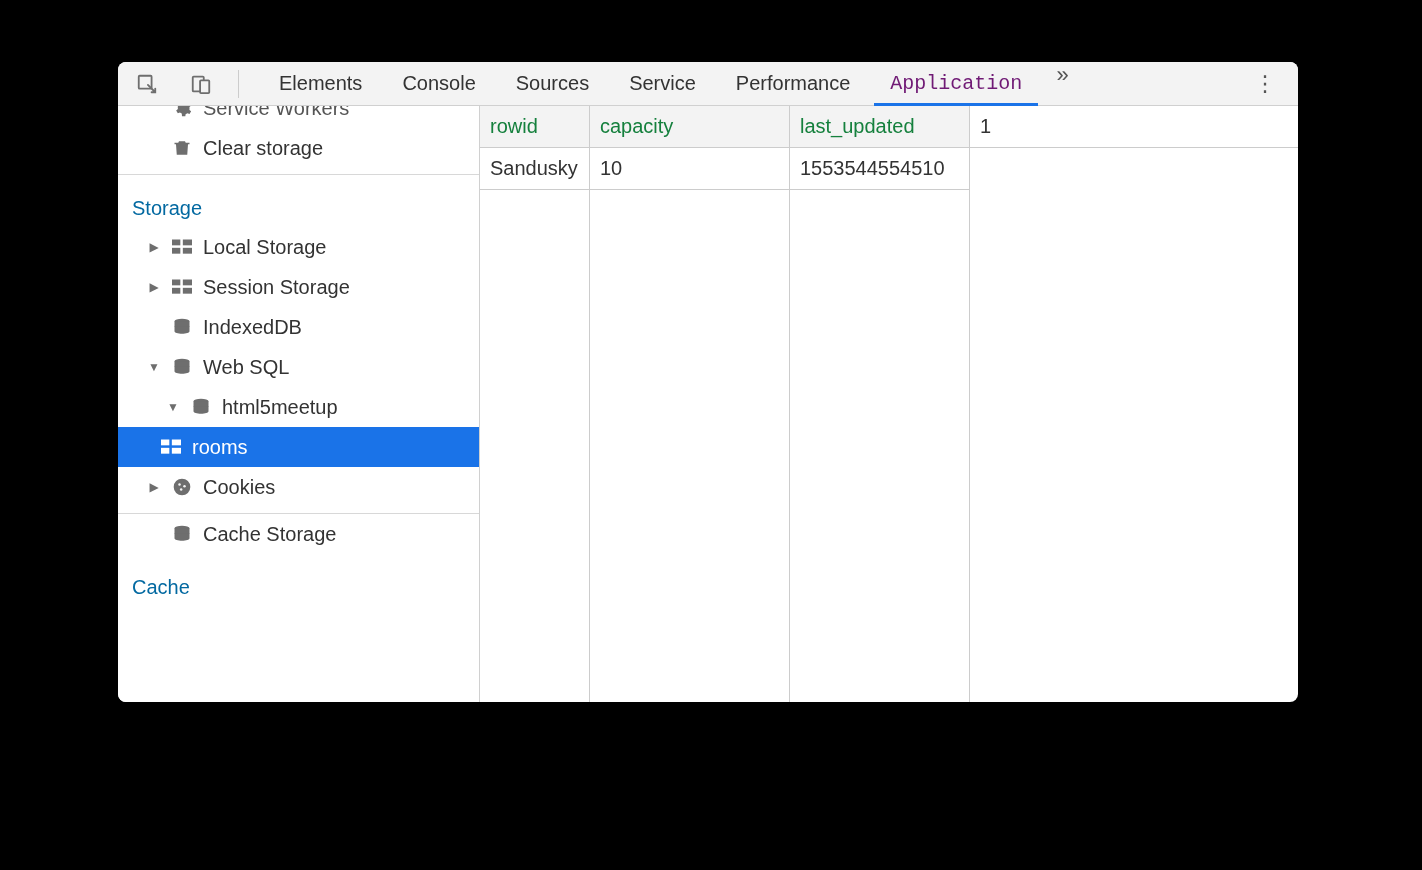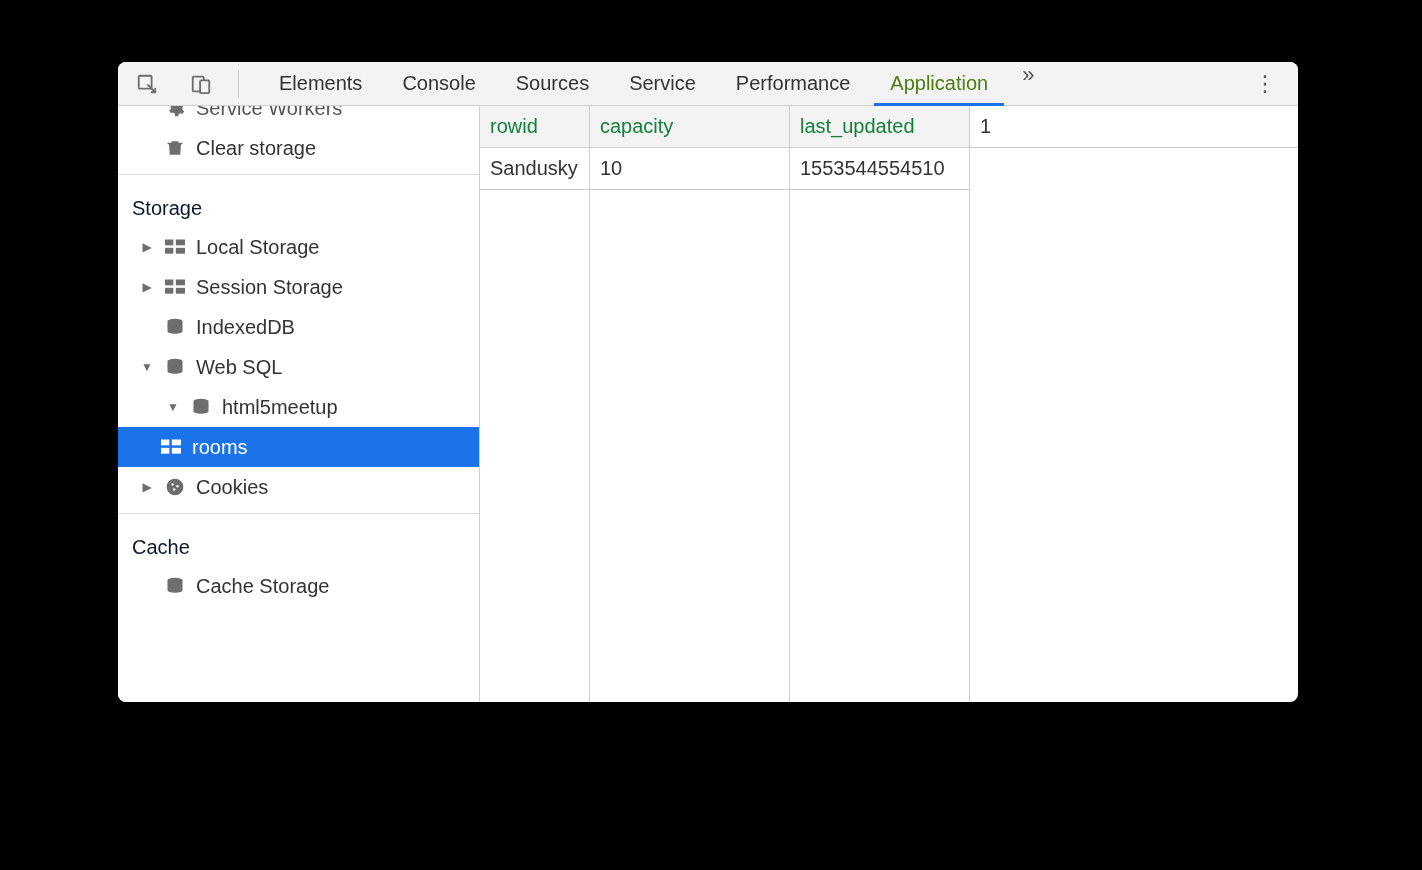--- a/index.html
+++ b/index.html
@@ -82,21 +82,22 @@
   .tab {
     padding: 0 20px;
     display: flex;
     align-items: center;
     font-size: 20px;
     color: #333;
     cursor: pointer;
     position: relative;
   }
   .tab.active {
-    color: #4d7c0f;
+    color: #701a75;
+    font-family: Liberation Mono, monospace;
   }
   .tab.active::after {
     content: "";
     position: absolute;
     left: 4px; right: 4px; bottom: -1px;
     height: 3px;
     background: #1a73e8;
   }
   .chevrons { color:#555; padding:0 14px; font-size:22px; }
   .menu-dots {
@@ -126,39 +127,39 @@
     display: flex;
     align-items: center;
     height: 40px;
     padding-left: 42px;
     color: #333;
     cursor: default;
     gap: 10px;
   }
   .sb-row.section {
     padding-left: 14px;
-    color: #0f172a;
+    color: #0369a1;
     height: 38px;
     margin-top: 14px;
   }
   .sb-row .icon {
     width: 22px;
     display: inline-flex;
     justify-content: center;
     color: #6e6e6e;
     flex-shrink: 0;
   }
   .sb-row .arrow {
     width: 14px;
     font-size: 12px;
     color: #6e6e6e;
     text-align: center;
     flex-shrink: 0;
   }
-  .sb-row.indent1 { padding-left: 22px; }
+  .sb-row.indent1 { padding-left: 29px; }
   .sb-row.indent2 { padding-left: 48px; }
   .sb-row.indent3 { }
   .sb-row.selected {
     background: #1a73e8;
     color: #fff;
   }
   .sb-row.selected .icon { color: #fff; }
   .sb-divider {
     height: 1px;
     background: #d8d8d8;
@@ -359,34 +360,34 @@
                 <circle cx="9" cy="9" r="1.5" fill="#f3f3f3"></circle>
                 <circle cx="15" cy="11" r="1.5" fill="#f3f3f3"></circle>
                 <circle cx="11" cy="15" r="1.5" fill="#f3f3f3"></circle>
               </svg>
           </span>
           <span>Cookies</span>
         </div>
 
         <div class="sb-divider"></div>
 
-        <div class="sb-row section">
-          <span>Cache</span>
-        </div>
-
         <div class="sb-row indent1">
           <span class="arrow"></span>
           <span class="icon">
             <svg width="20" height="20" viewBox="0 0 24 24" fill="#6e6e6e">
                 <ellipse cx="12" cy="5" rx="9" ry="3"></ellipse>
                 <path d="M3 5v6c0 1.7 4 3 9 3s9-1.3 9-3V5"></path>
                 <path d="M3 11v6c0 1.7 4 3 9 3s9-1.3 9-3v-6"></path>
               </svg>
           </span>
           <span>Cache Storage</span>
+        </div>
+
+        <div class="sb-row section">
+          <span>Cache</span>
         </div>
       </div>
     </div>
 
     <div class="content">
       <div class="grid">
         <div class="cell head">
             <span>rowid</span>
           </div>
         <div class="cell head">

